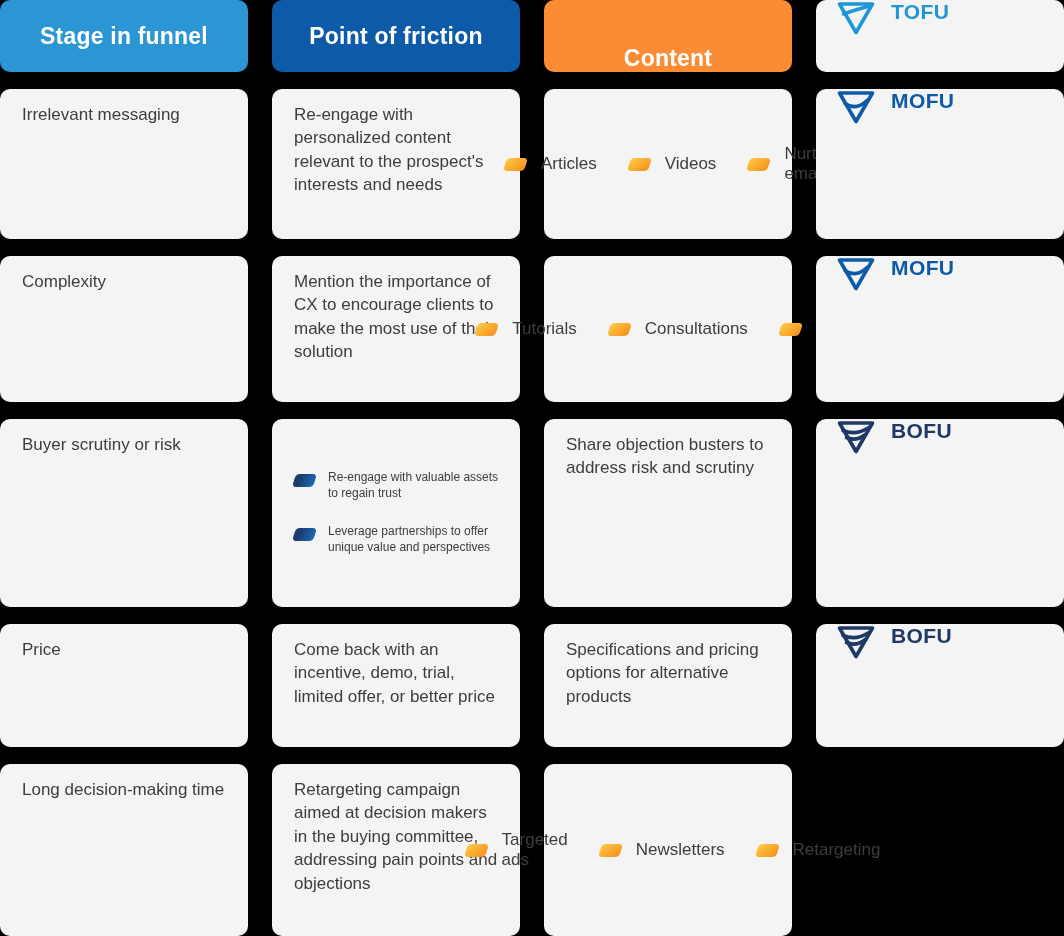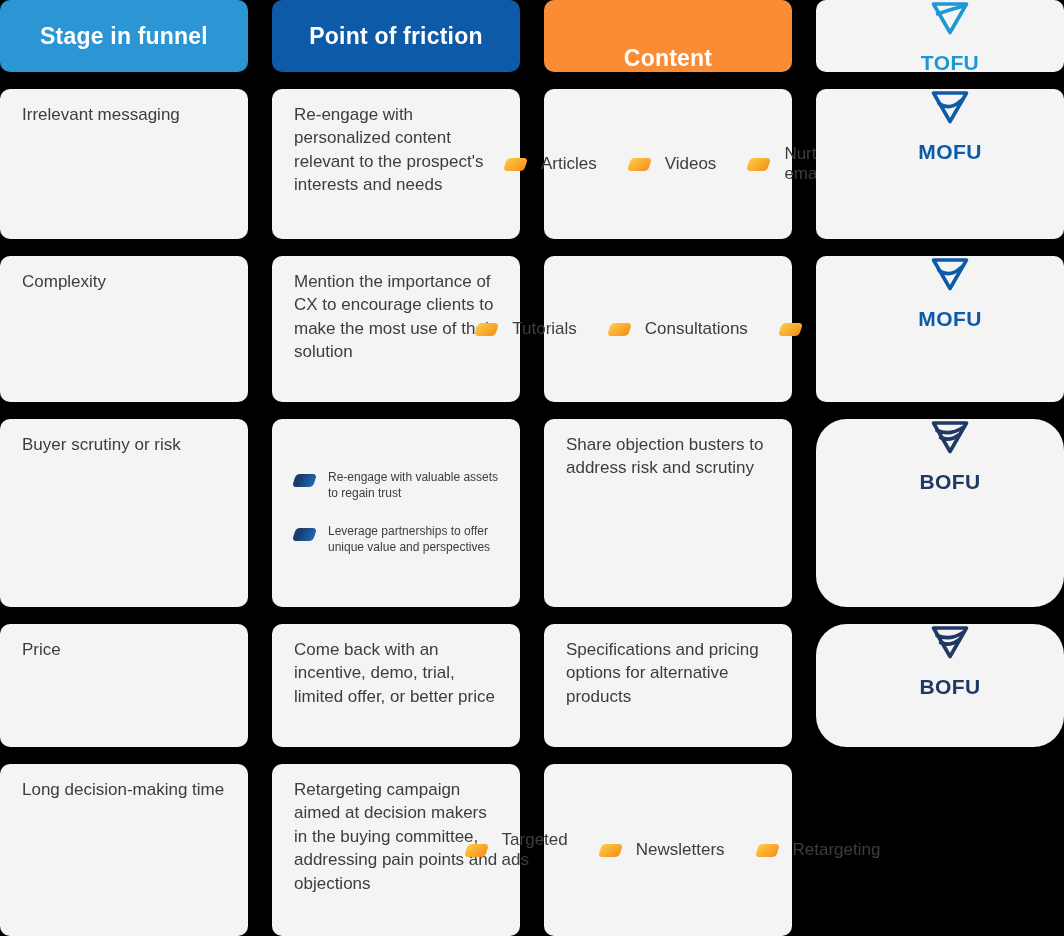--- a/index.html
+++ b/index.html
@@ -25,25 +25,25 @@
   .h-tactic  { background:#22396b; }
   .h-content { background:#f98c35;align-items:flex-end; }
 
   .card {
     background:#f4f4f4;
     border-radius:10px;
     box-sizing:border-box;
     display:flex;
     color:#3d3d3d;
   }
-  .stage-cell { flex-direction:column; align-items:center; padding-left:20px; gap:15px; }
+  .stage-cell { flex-direction:row; align-items:flex-start; padding-left:20px; gap:15px; }
   .stage-label { font-size:21px; font-weight:800; letter-spacing:0.4px; }
   .tofu { color:#1f97d4; }
   .mofu { color:#0d5ba8; }
-  .bofu { color:#1f3864;border-radius:31px; }
+  .bofu { color:#1f3864; }
   .funnel { flex-shrink:0; }
 
   .text-cell {
     align-items:flex-start;
     padding:14px 16px 14px 22px;
     font-size:17px; line-height:1.38;
   }
   .list-cell {
     flex-direction:row; justify-content:center;
     padding:12px 12px 12px 22px; gap:32px;

